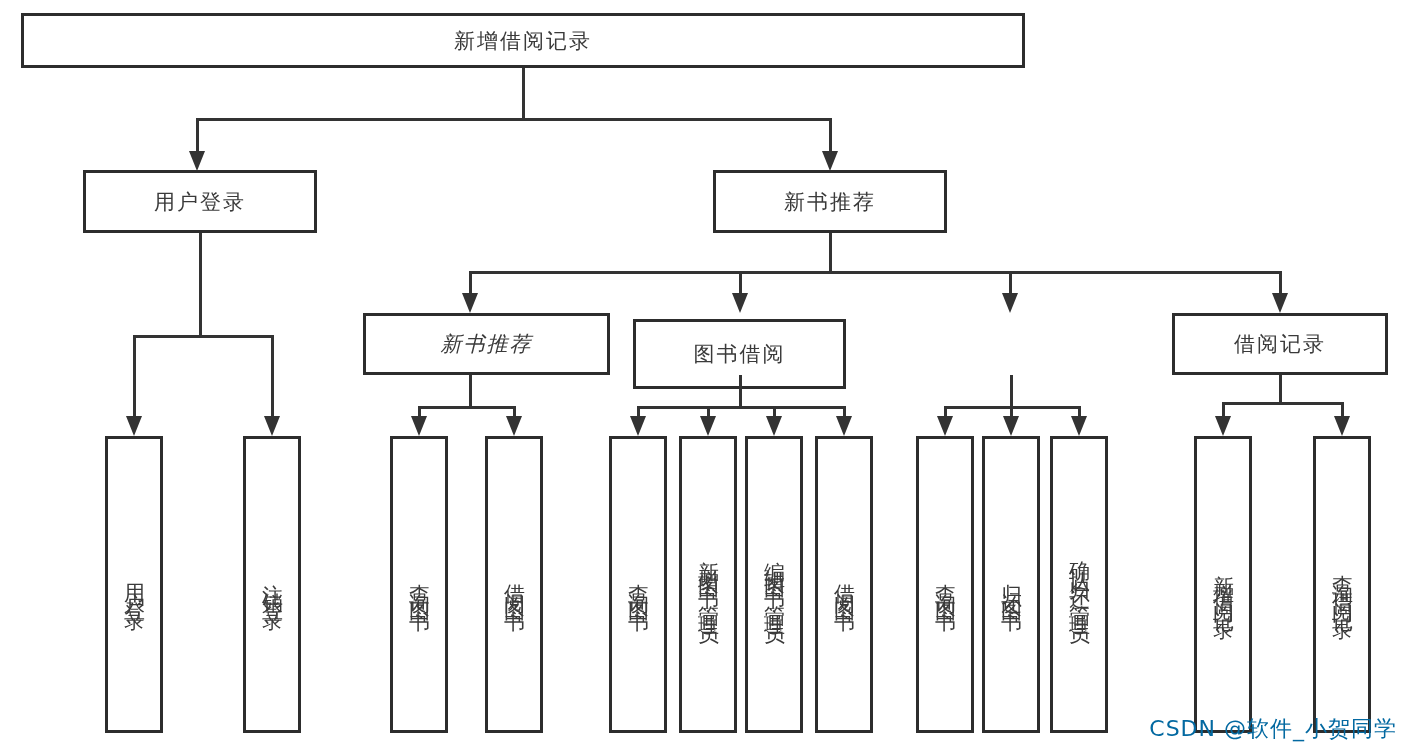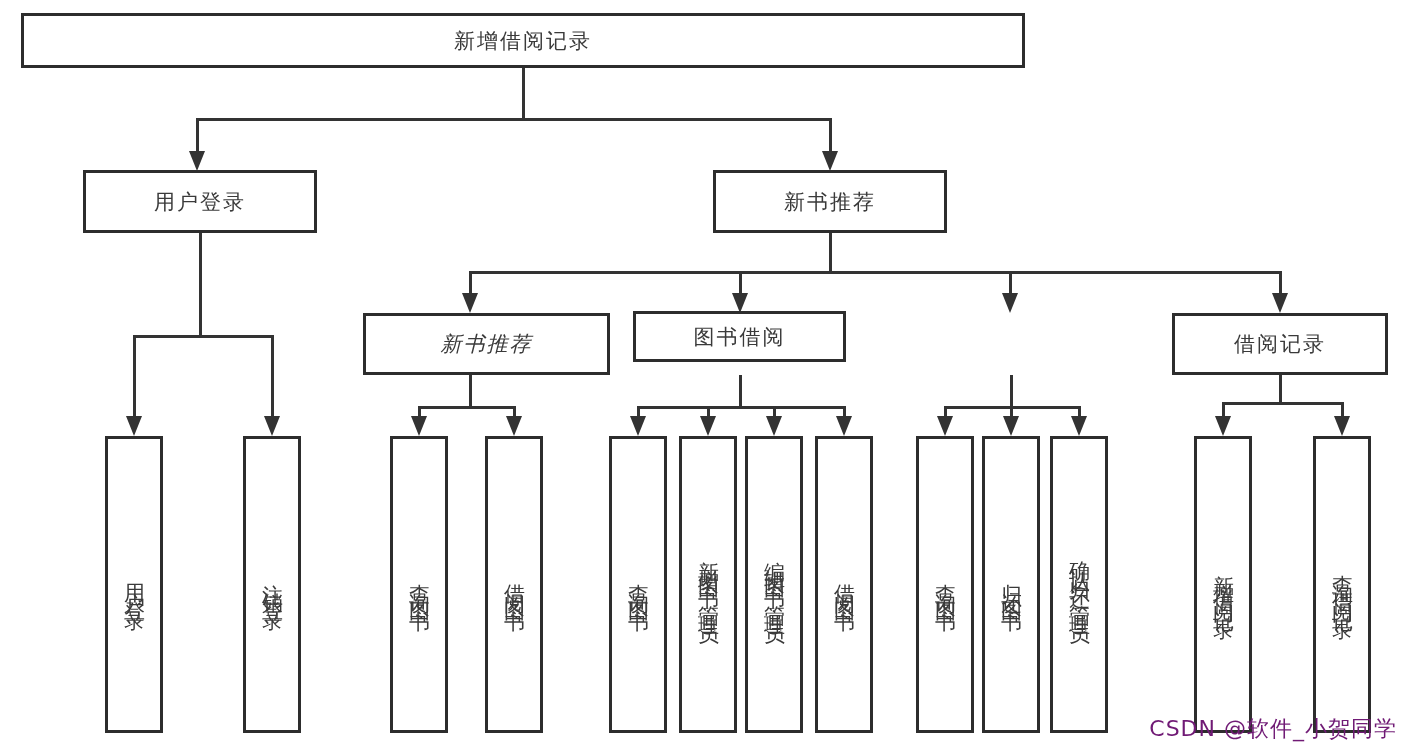--- a/index.html
+++ b/index.html
@@ -25,21 +25,21 @@
   }
   .v-line { position:absolute; width:3px; background:#333333; }
   .h-line { position:absolute; height:3px; background:#333333; }
   .arrow {
     position:absolute; width:0; height:0;
     border-left:8px solid transparent; border-right:8px solid transparent;
     border-top:20px solid #333333;
   }
   .watermark {
     position:absolute; top:714px; right:8px;
-    font-size:22px; letter-spacing:1px; color:#701a75; white-space:nowrap;
+    font-size:22px; letter-spacing:1px; color:#0369a1; white-space:nowrap;
   }
 </style>
 </head>
 <body>
 
 <div class="canvas">
 
   <div class="box" style="left:21px; top:13px; width:1004px; height:55px;">新增借阅记录</div>
 
   <div class="v-line" style="left:522px; top:68px; height:51px;"></div>
@@ -64,21 +64,21 @@
   <div class="v-line" style="left:469px; top:271px; height:23px;"></div>
   <div class="arrow" style="left:462px; top:293px;"></div>
   <div class="v-line" style="left:739px; top:271px; height:23px;"></div>
   <div class="arrow" style="left:732px; top:293px;"></div>
   <div class="v-line" style="left:1009px; top:271px; height:23px;"></div>
   <div class="arrow" style="left:1002px; top:293px;"></div>
   <div class="v-line" style="left:1279px; top:271px; height:23px;"></div>
   <div class="arrow" style="left:1272px; top:293px;"></div>
 
   <div class="box" style="left:363px; top:313px; width:247px; height:62px;font-style:italic;">新书推荐</div>
-  <div class="box" style="left:633px; top:311px; width:213px; height:51px;">图书借阅</div>
+  <div class="box" style="left:633px; top:319px; width:213px; height:70px;">图书借阅</div>
   <div class="box" style="left:1172px; top:313px; width:216px; height:62px;">借阅记录</div>
 
   <div class="v-line" style="left:469px; top:375px; height:33px;"></div>
   <div class="h-line" style="left:418px; top:406px; width:97px;"></div>
   <div class="v-line" style="left:418px; top:406px; height:11px;"></div>
   <div class="arrow" style="left:411px; top:416px;"></div>
   <div class="v-line" style="left:513px; top:406px; height:11px;"></div>
   <div class="arrow" style="left:506px; top:416px;"></div>
 
   <div class="v-line" style="left:739px; top:375px; height:33px;"></div>

